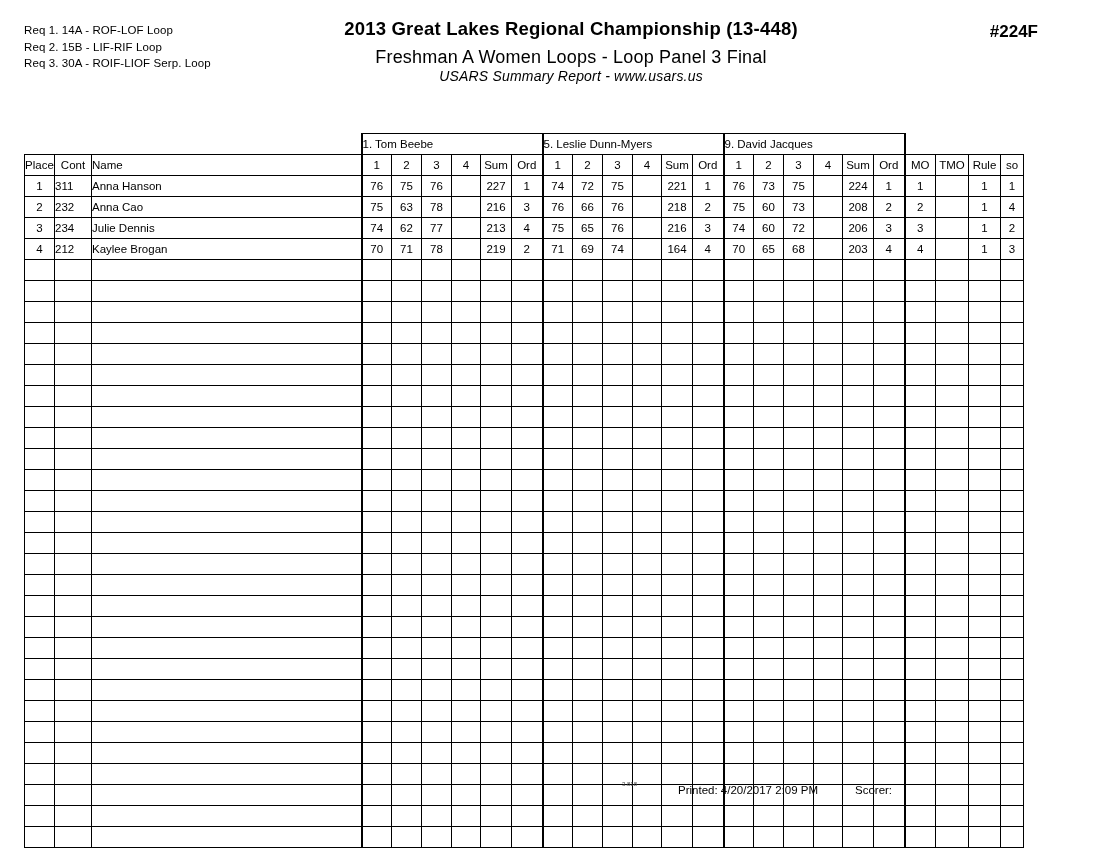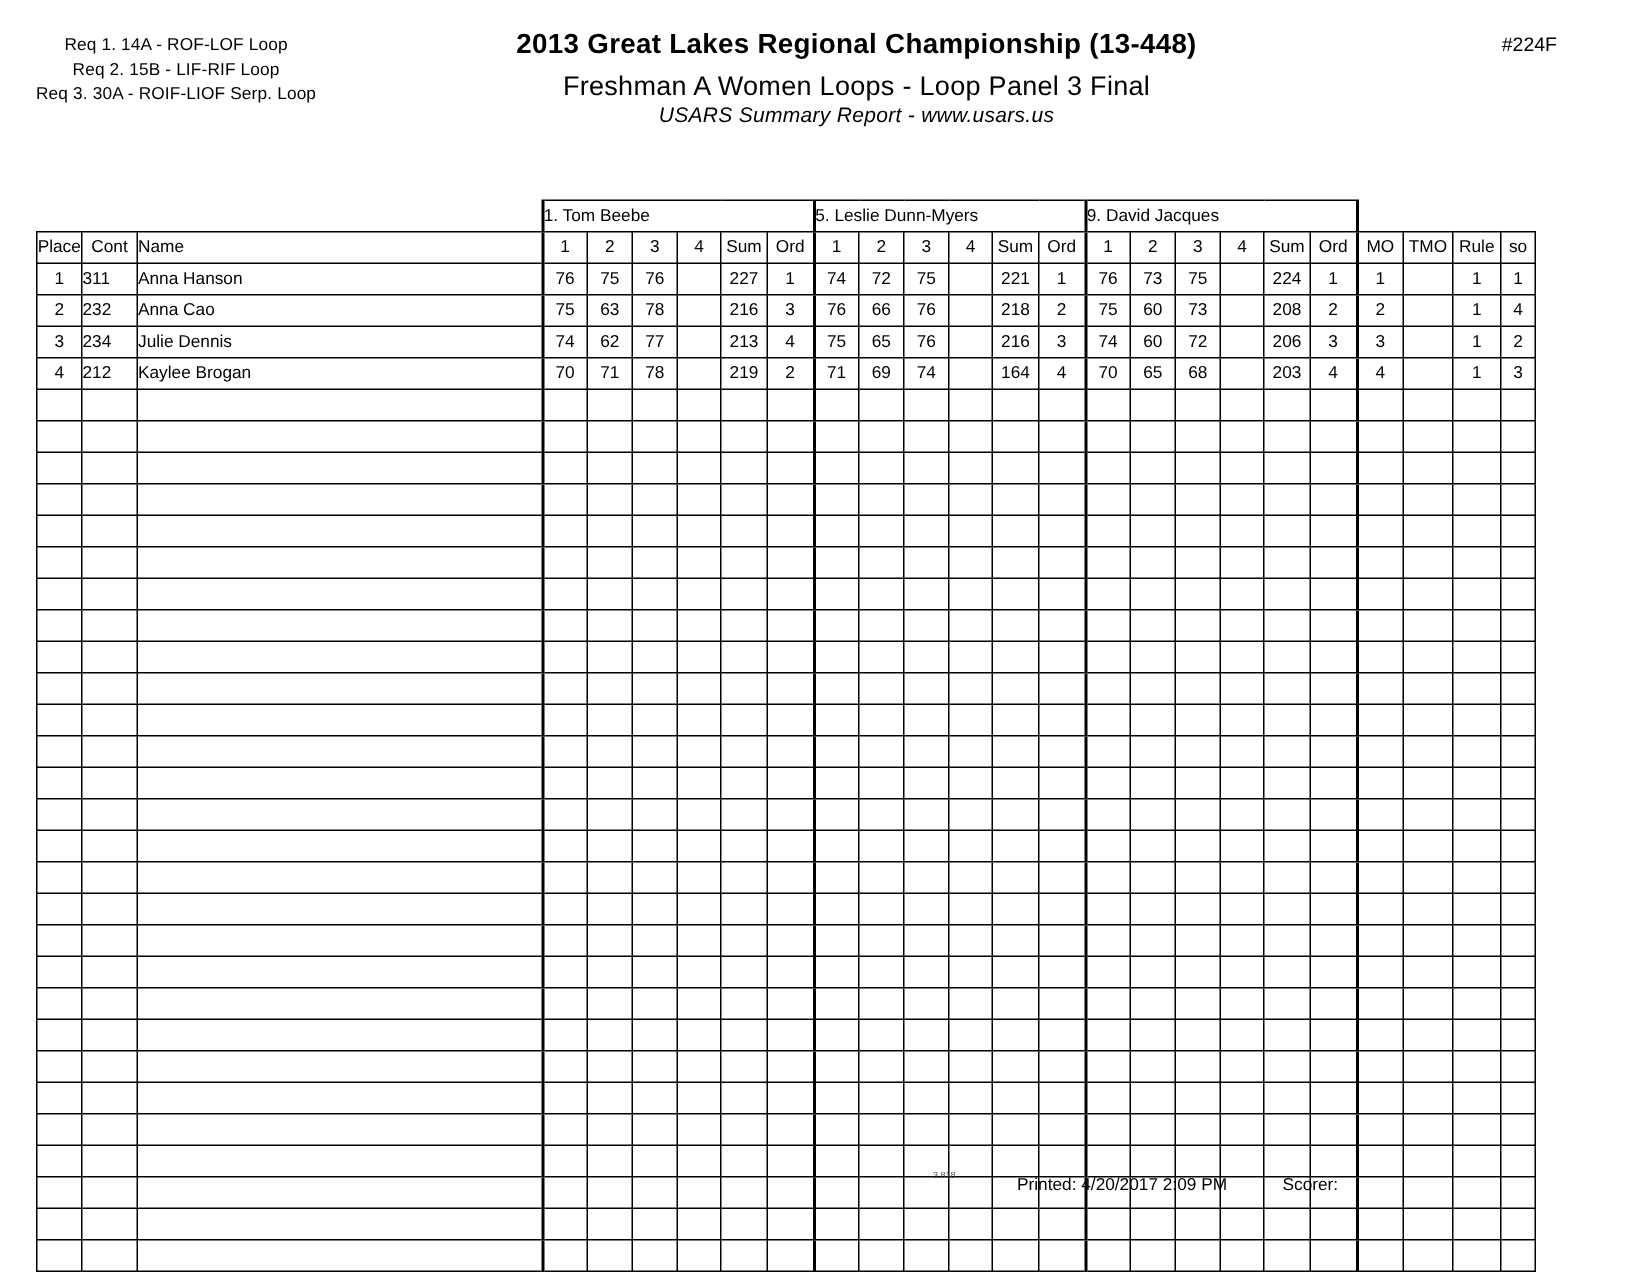--- a/index.html
+++ b/index.html
@@ -18,21 +18,21 @@
 
   
   #reqs {
     position: absolute;
     left: 24px;
     top: 22px;
     font-size: 11.5px;
     line-height: 1.45;
     letter-spacing: 0.1px;
   }
-  #reqs div { white-space: nowrap; text-align: center; }
+  #reqs div { white-space: nowrap; }
 
   
   #header {
     position: absolute;
     left: 0;
     top: 18px;
     width: 1100px;
     text-align: center;
     padding-left: 21px;
   }
@@ -55,22 +55,22 @@
   #title-report {
     font-size: 14px;
     margin-top: 0;
     letter-spacing: 0.2px;
     font-style: italic;
   }
   #sheet-code {
     position: absolute;
     right: 62px;
     top: 22px;
-    font-size: 13px;
-    font-weight: normal;
+    font-size: 17px;
+    font-weight: bold;
   }
 
   
   #grid {
     position: absolute;
     left: 24px;
     top: 133px;
     border-collapse: collapse;
     table-layout: fixed;
   }

